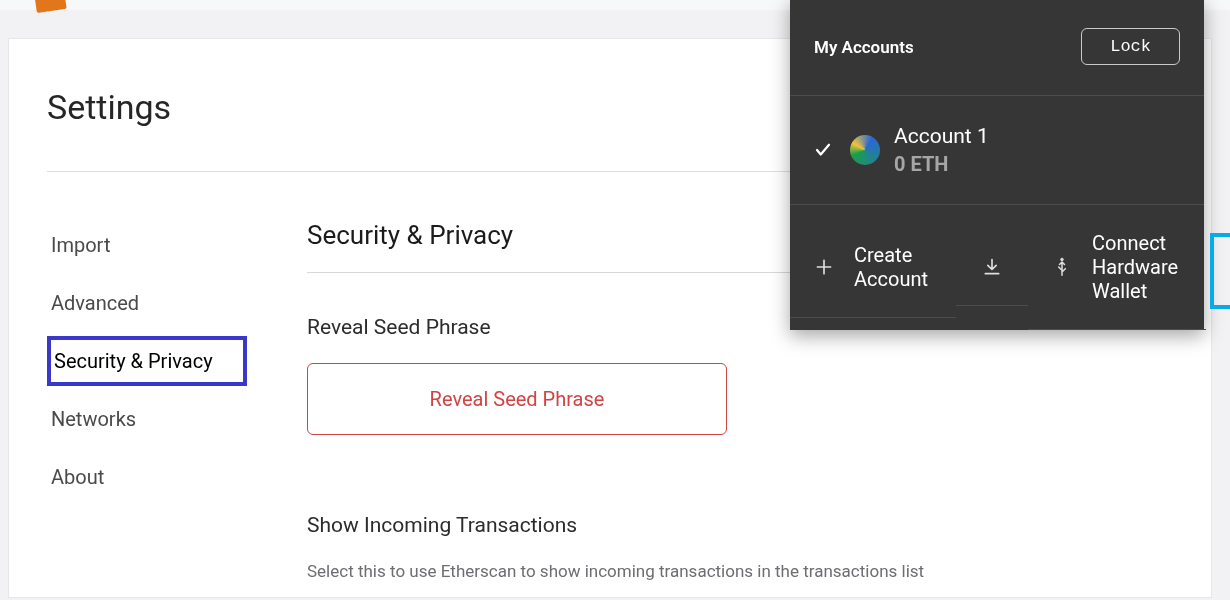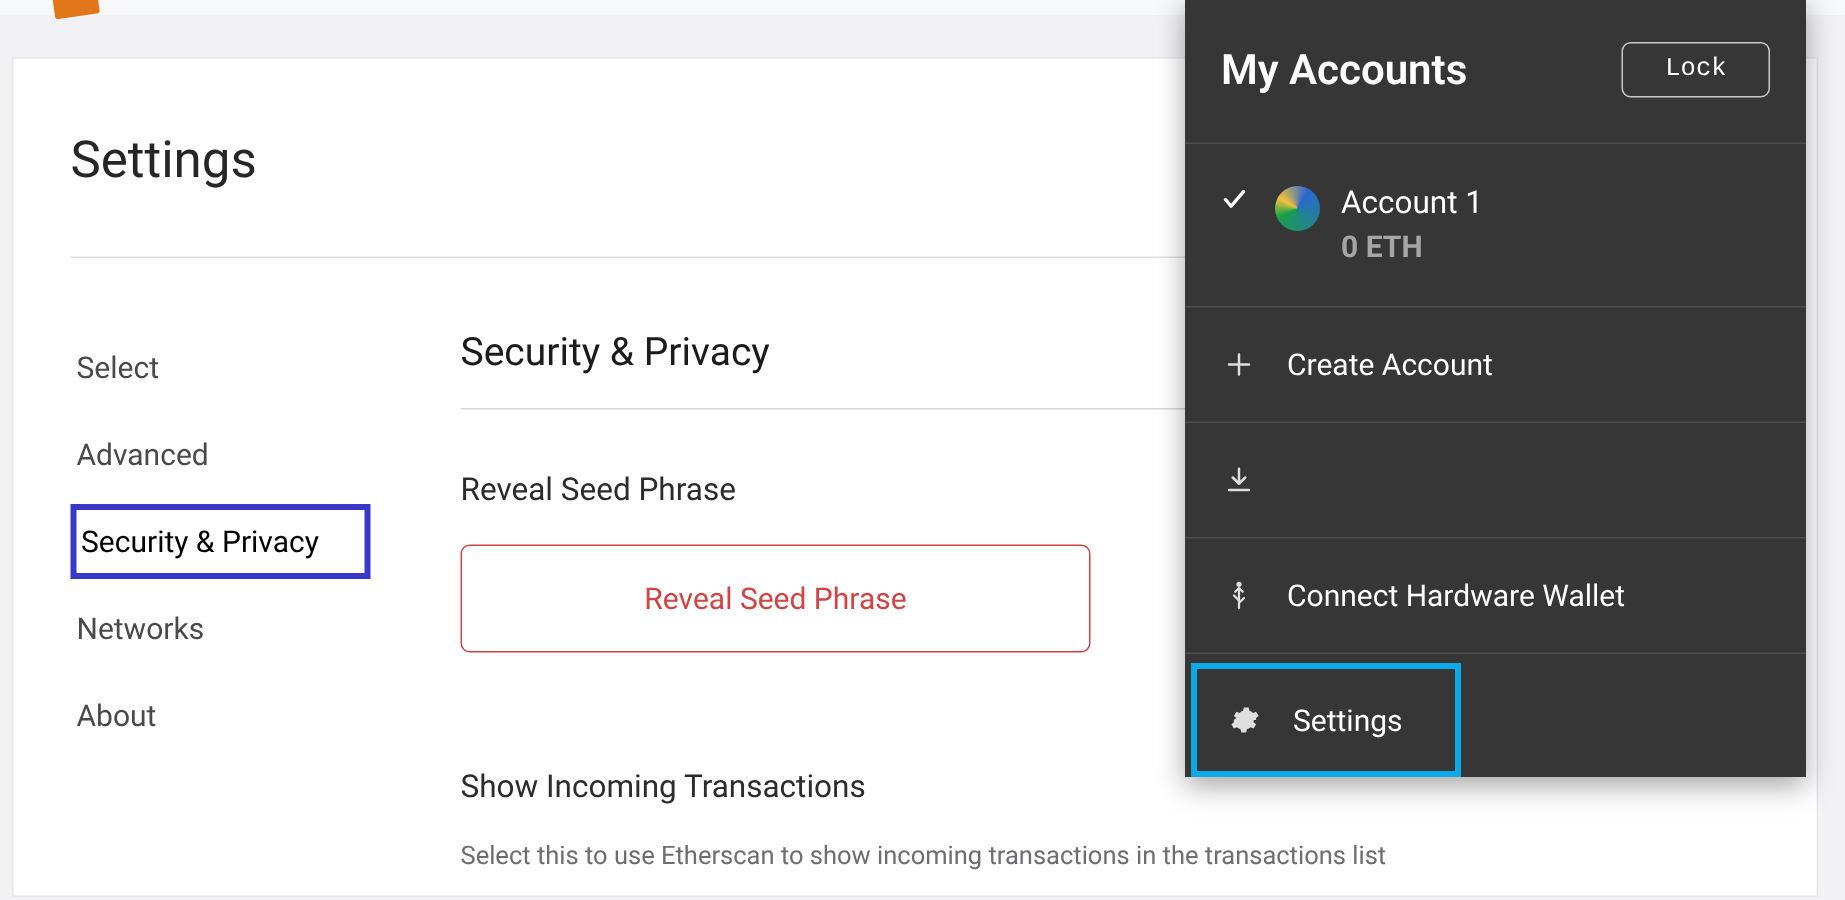--- a/index.html
+++ b/index.html
@@ -158,35 +158,35 @@
     }
     .dd-header {
       display: flex;
       align-items: center;
       justify-content: space-between;
       padding: 30px 24px 30px 24px;
       border-bottom: 1px solid #4c4c4c;
     }
     .dd-header .title {
       font-weight: 600;
-      font-size: 28px;
+      font-size: 17px;
     }
     .lock-btn {
       border: 1px solid #c9c9c9;
       background: transparent;
       color: #fff;
       border-radius: 6px;
       padding: 8px 28px;
       font-size: 17px;
       cursor: pointer;
       font-family: Liberation Mono, monospace;
     }
     .dd-account {
       display: flex;
-      align-items: flex-start;
+      align-items: center;
       gap: 14px;
       padding: 28px 24px 28px 24px;
       border-bottom: 1px solid #4c4c4c;
     }
     .dd-account .check {
       width: 22px;
       text-align: center;
       font-size: 18px;
     }
     .dd-account .avatar-sm {
@@ -199,21 +199,22 @@
       font-size: 21px;
     }
     .dd-account .labels .bal {
       font-size: 20px;
       color: #a6a6a6;
       margin-top: 4px;
       font-weight: bold;
     }
     .dd-menu {
       display: flex;
-      flex-direction: column;
+      flex-direction: row;
+      align-items: center;
     }
     .dd-menu .menu-item {
       display: flex;
       align-items: center;
       gap: 20px;
       padding: 26px 24px;
       border-bottom: 1px solid #4c4c4c;
       cursor: pointer;
       font-size: 20px;
     }
@@ -246,21 +247,21 @@
   <div class="avatar"></div>
 </div>
 
 <div class="panel">
   <span class="close-icon">✕</span>
   <div class="page-title">Settings</div>
   <hr class="hr">
 
   <div class="layout">
     <div class="sidebar">
-      <div class="item">Select</div>
+      <div class="item">Import</div>
       <div class="item">Advanced</div>
       <div class="item highlighted">Security &amp; Privacy</div>
       <div class="item">Networks</div>
       <div class="item">About</div>
     </div>
 
     <div class="content">
       <div class="section-title">Security &amp; Privacy</div>
       <hr class="content-hr">
 

